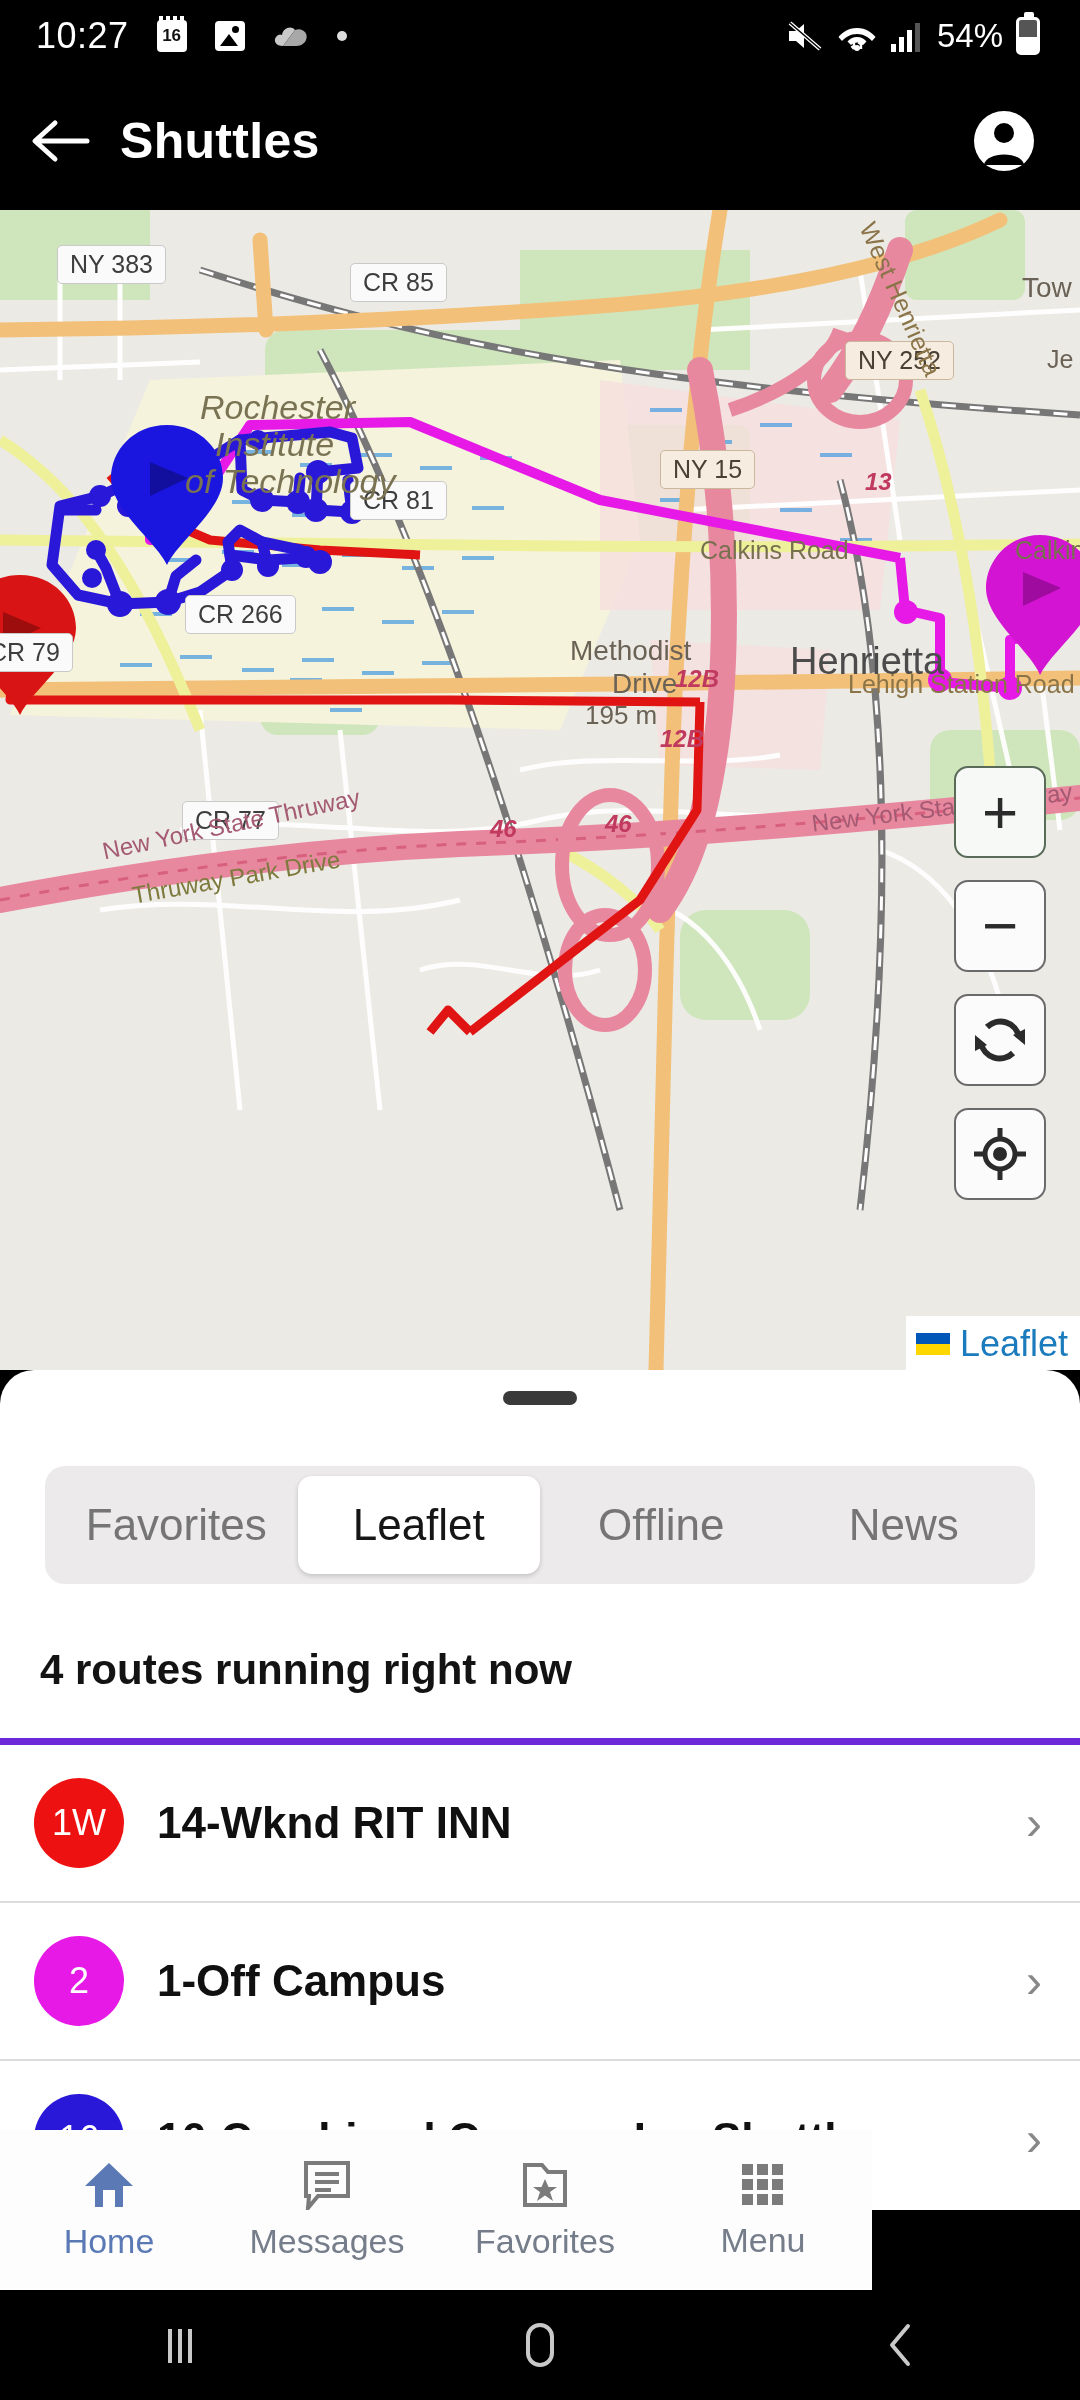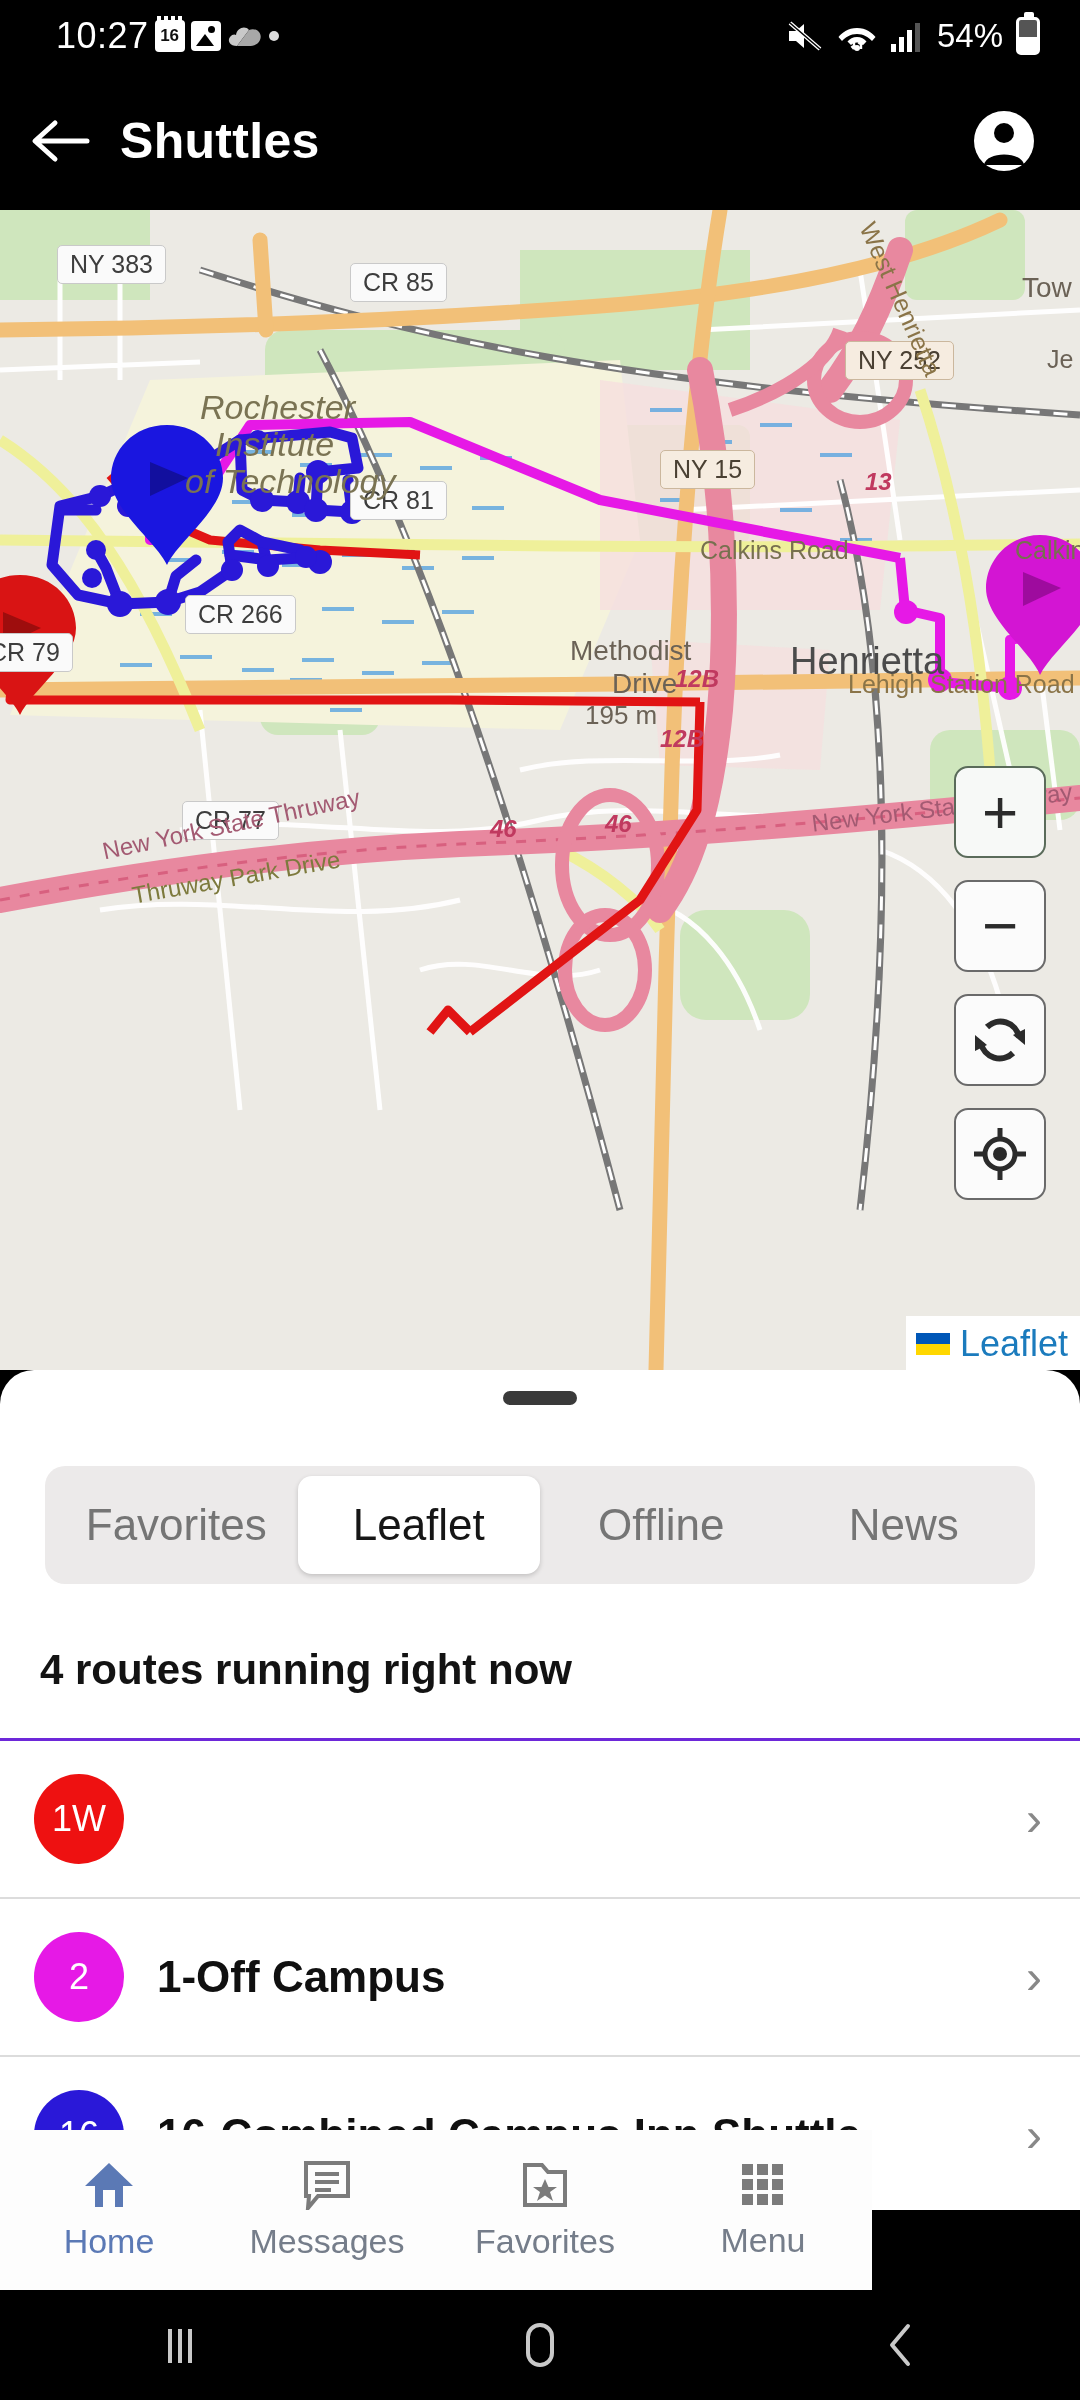--- a/index.html
+++ b/index.html
@@ -4,21 +4,21 @@
 <style>
   * { margin:0; padding:0; box-sizing:border-box; }
   html,body { width:1080px; height:2400px; overflow:hidden; background:#000; }
   body { font-family:"Liberation Sans", sans-serif; }
 
   #phone { position:relative; width:1080px; height:2400px; background:#000; }
 
   
   #statusbar { position:absolute; top:0; left:0; width:1080px; height:72px;
                background:#000; display:flex; align-items:center; }
-  #sb-left { display:flex; align-items:center; gap:6px; padding-left:56px; }
+  #sb-left { display:flex; align-items:center; gap:28px; padding-left:36px; }
   #sb-clock { color:#fff; font-size:36px; letter-spacing:.5px; font-family:"Liberation Sans",sans-serif; }
   .sb-ico { display:inline-flex; align-items:center; justify-content:center; }
   #cal-ico { width:30px; height:32px; background:#fff; border-radius:4px; position:relative;
              color:#111; font-size:17px; font-weight:bold; line-height:34px; text-align:center; }
   #cal-ico::before { content:""; position:absolute; top:-4px; left:2px; width:26px; height:7px;
                      background:repeating-linear-gradient(to right,#fff 0 4px,transparent 4px 7px); }
   #pic-ico { width:30px; height:30px; background:#fff; border-radius:4px; position:relative; }
   #pic-ico::after { content:""; position:absolute; left:5px; bottom:5px; width:0; height:0;
                     border-left:9px solid transparent; border-right:9px solid transparent; border-bottom:12px solid #000; }
   #pic-ico::before { content:""; position:absolute; right:6px; top:5px; width:7px; height:7px;
@@ -70,21 +70,21 @@
   #grabber { width:74px; height:14px; background:#3a3a3a; border-radius:8px; margin:21px auto 0; cursor:pointer; }
 
   #segmented { margin:61px 45px 0; height:118px; background:#eceaea; border-radius:20px;
                display:flex; align-items:center; padding:10px; }
   .seg { flex:1; height:100%; display:flex; align-items:center; justify-content:center;
          font-size:44px; color:#757575; border-radius:14px; cursor:pointer; }
   .seg.active { background:#fff; color:#161616; box-shadow:0 2px 5px rgba(0,0,0,.18); }
 
   #routes-heading { margin:62px 40px 0; font-size:42px; font-weight:bold; color:#131313; }
 
-  #routelist { margin-top:44px; border-top:3px solid #6d28d9; }
+  #routelist { margin-top:44px; border-top:7px solid #6d28d9; }
   .route-row { height:158px; display:flex; align-items:center; padding:0 38px 0 34px;
                border-bottom:2px solid #dcdcdc; cursor:pointer; }
   .route-badge { width:90px; height:90px; border-radius:50%; flex:none; display:flex;
                  align-items:center; justify-content:center; color:#fff; font-size:36px; }
   .route-name { margin-left:33px; font-size:44px; font-weight:bold; color:#101010; }
   .route-chev { margin-left:auto; color:#888; font-size:48px; line-height:1; }
 
   
   #bottomnav { position:absolute; top:2130px; left:0; width:872px; height:160px; background:#fdfdfd;
                display:flex; align-items:center; }
@@ -408,20 +408,21 @@
       <div class="seg active">Leaflet</div>
       <div class="seg">Offline</div>
       <div class="seg">News</div>
     </div>
 
     <div id="routes-heading">4 routes running right now</div>
 
     <div id="routelist">
       <div class="route-row">
         <span class="route-badge" style="background:#ee1111;">1W</span>
+        <span class="route-name">14-Wknd RIT INN</span>
         <span class="route-chev">›</span>
       </div>
       <div class="route-row">
         <span class="route-badge" style="background:#e619e6;">2</span>
         <span class="route-name">1-Off Campus</span>
         <span class="route-chev">›</span>
       </div>
       <div class="route-row">
         <span class="route-badge" style="background:#2a18d8;">16</span>
         <span class="route-name">16-Combined Campus Inn Shuttle</span>

